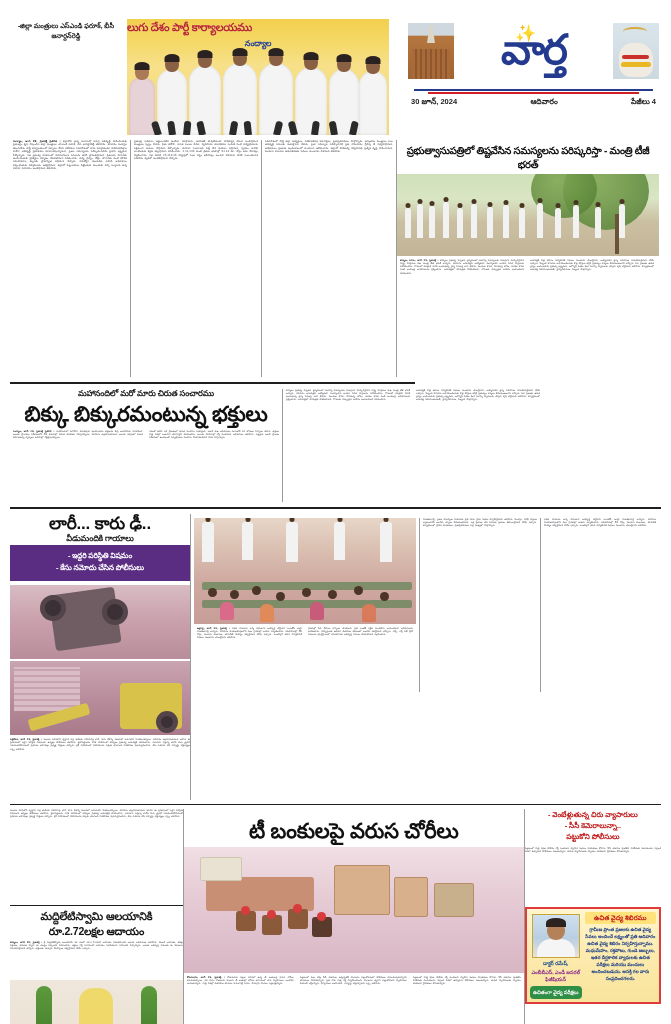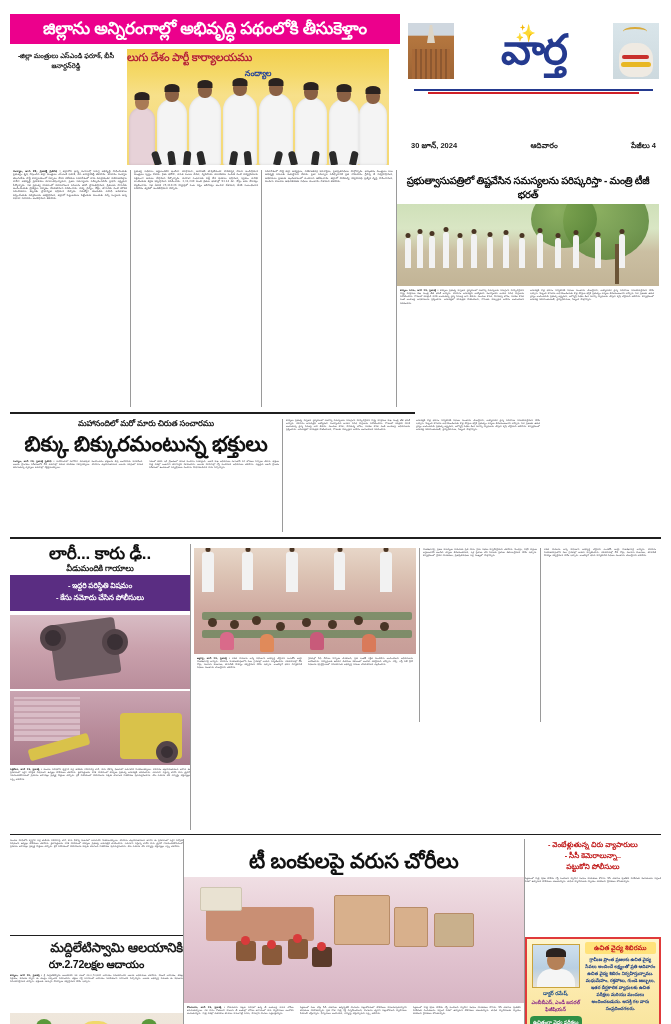--- a/index.html
+++ b/index.html
@@ -207,21 +207,20 @@
     height: 2px; background: #243a8f; margin: 1px 8px 0 8px;
   }
   .mast-underline2 {
     height: 2px; background: #cf2027; margin: 1px 22px 0 22px;
   }
 
   .mast-meta {
     display: flex; justify-content: space-between; align-items: center;
     font-size: 7.5px; font-weight: bold; color: #1b1b1b;
     padding: 3px 5px 2px 5px;
-    margin-top: 44px;
   }
 
   
   .right-story-hl {
     font-size: 10px; font-weight: bold; color: #111;
     text-align: center; line-height: 1.35; padding: 4px 2px 3px 2px;
     letter-spacing: -.3px;
   }
   .photo-generic {
     width: 100%; overflow: hidden; position: relative;
@@ -427,21 +426,20 @@
   .colpad { padding: 0 3px; }
 </style>
 </head>
 <body>
 
 <div id="page">
 
   <div class="top-area">
 
     <div class="top-left">
-      <div class="pink-banner">జిల్లాను అన్నిరంగాల్లో అభివృద్ధి పథంలోకి తీసుకెళ్తాం</div>
 
       <div class="lead-under">
         <div class="lead-sub">-జిల్లా మంత్రులు ఎస్ఎండి ఫరూక్, బీసీ జనార్దన్‌రెడ్డి</div>
 
         <div class="lead-photo">
           <div class="photo-presser">
             <div class="presser-text">లుగు దేశం పార్టీ కార్యాలయము</div>
             <div class="presser-sub">నంద్యాల</div>
             <div class="crowd">
               <div class="person" style="left:2px;width:26px;height:58px;background:#e7d2d8;">
@@ -688,21 +686,21 @@
   </div>
 
   <div class="sep-thin"></div>
 
   <div class="row" style="align-items:flex-start;">
 
     <div class="col" style="width:180px;">
       <div class="body-text tiny" style="height:92px;">మండల పరిధిలోని కృష్ణగిరి వద్ద జాతీయ రహదారిపై లారీ, కారు ఢీకొన్న ఘటనలో ఐదుగురికి గాయాలయ్యాయి. శనివారం తెల్లవారుజామున జరిగిన ఈ ప్రమాదంలో ఇద్దరి పరిస్థితి విషమంగా ఉన్నట్లు పోలీసులు తెలిపారు. క్షతగాత్రులను 108 వాహనంలో కర్నూలు ప్రభుత్వ ఆసుపత్రికి తరలించారు. ఎదురుగా వస్తున్న లారీని కారు డ్రైవర్ గమనించకపోవడంతో ప్రమాదం జరిగినట్లు ప్రత్యక్ష సాక్షులు చెప్పారు. క్రేన్ సహాయంతో వాహనాలను పక్కకు తొలగించి రాకపోకలు పునరుద్ధరించారు. కేసు నమోదు చేసి దర్యాప్తు చేస్తున్నట్లు ఎస్సై తెలిపారు.</div>
 
       <div class="sep-thin"></div>
-      <div class="kicker" style="font-size:13px;text-align:right;">మద్దిలేటిస్వామి ఆలయానికి</div>
+      <div class="kicker" style="font-size:11px;">మద్దిలేటిస్వామి ఆలయానికి</div>
       <div class="hl hl-sm" style="margin-top:1px;">రూ.2.72లక్షల ఆదాయం</div>
       <div class="body-text tiny" style="height:36px;margin-top:3px;"><span class="dateline">కర్నూలు, జూన్ 29, ప్రజాశక్తి :</span> <span>శ్రీ మద్దిలేటిస్వామి ఆలయానికి గత నెలలో రూ.2,72,630 ఆదాయం సమకూరిందని ఆలయ అధికారులు తెలిపారు. హుండీ ఆదాయం, టికెట్ల విక్రయం, కానుకల ద్వారా ఈ మొత్తం వచ్చిందని వివరించారు. భక్తుల రద్దీ పెరగడంతో ఆదాయం గణనీయంగా పెరిగిందని పేర్కొన్నారు. ఆలయ అభివృద్ధి పనులకు ఈ నిధులను వినియోగిస్తామని చెప్పారు. భక్తులకు మెరుగైన సౌకర్యాలు కల్పిస్తామని హామీ ఇచ్చారు.</span></div>
 
       <div class="photo-idol" style="margin-top:3px;">
         <div class="leafy" style="left:26px;top:6px;height:66px;"></div>
         <div class="leafy" style="right:26px;top:6px;height:66px;"></div>
 
         <div class="yellow-cloth"></div>
 
       </div>

